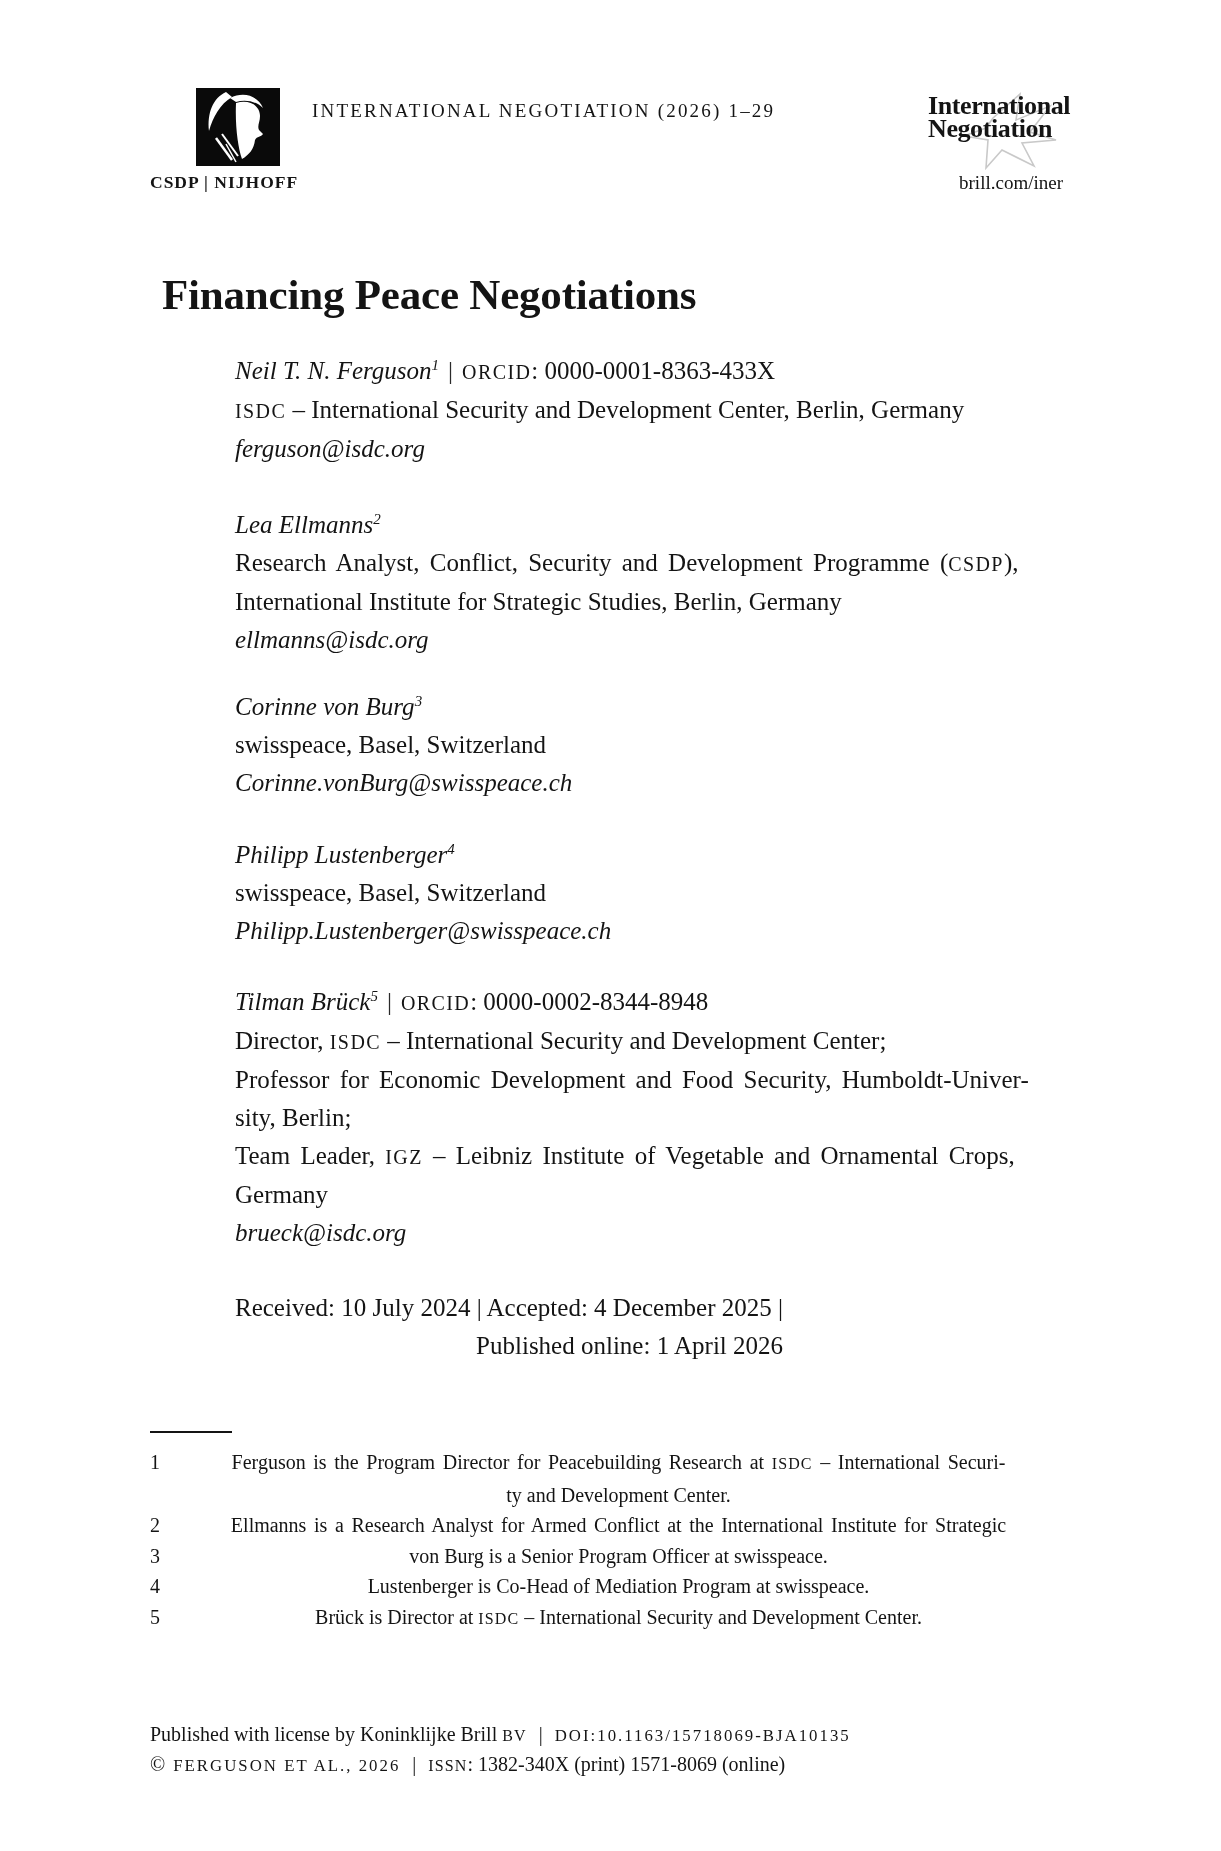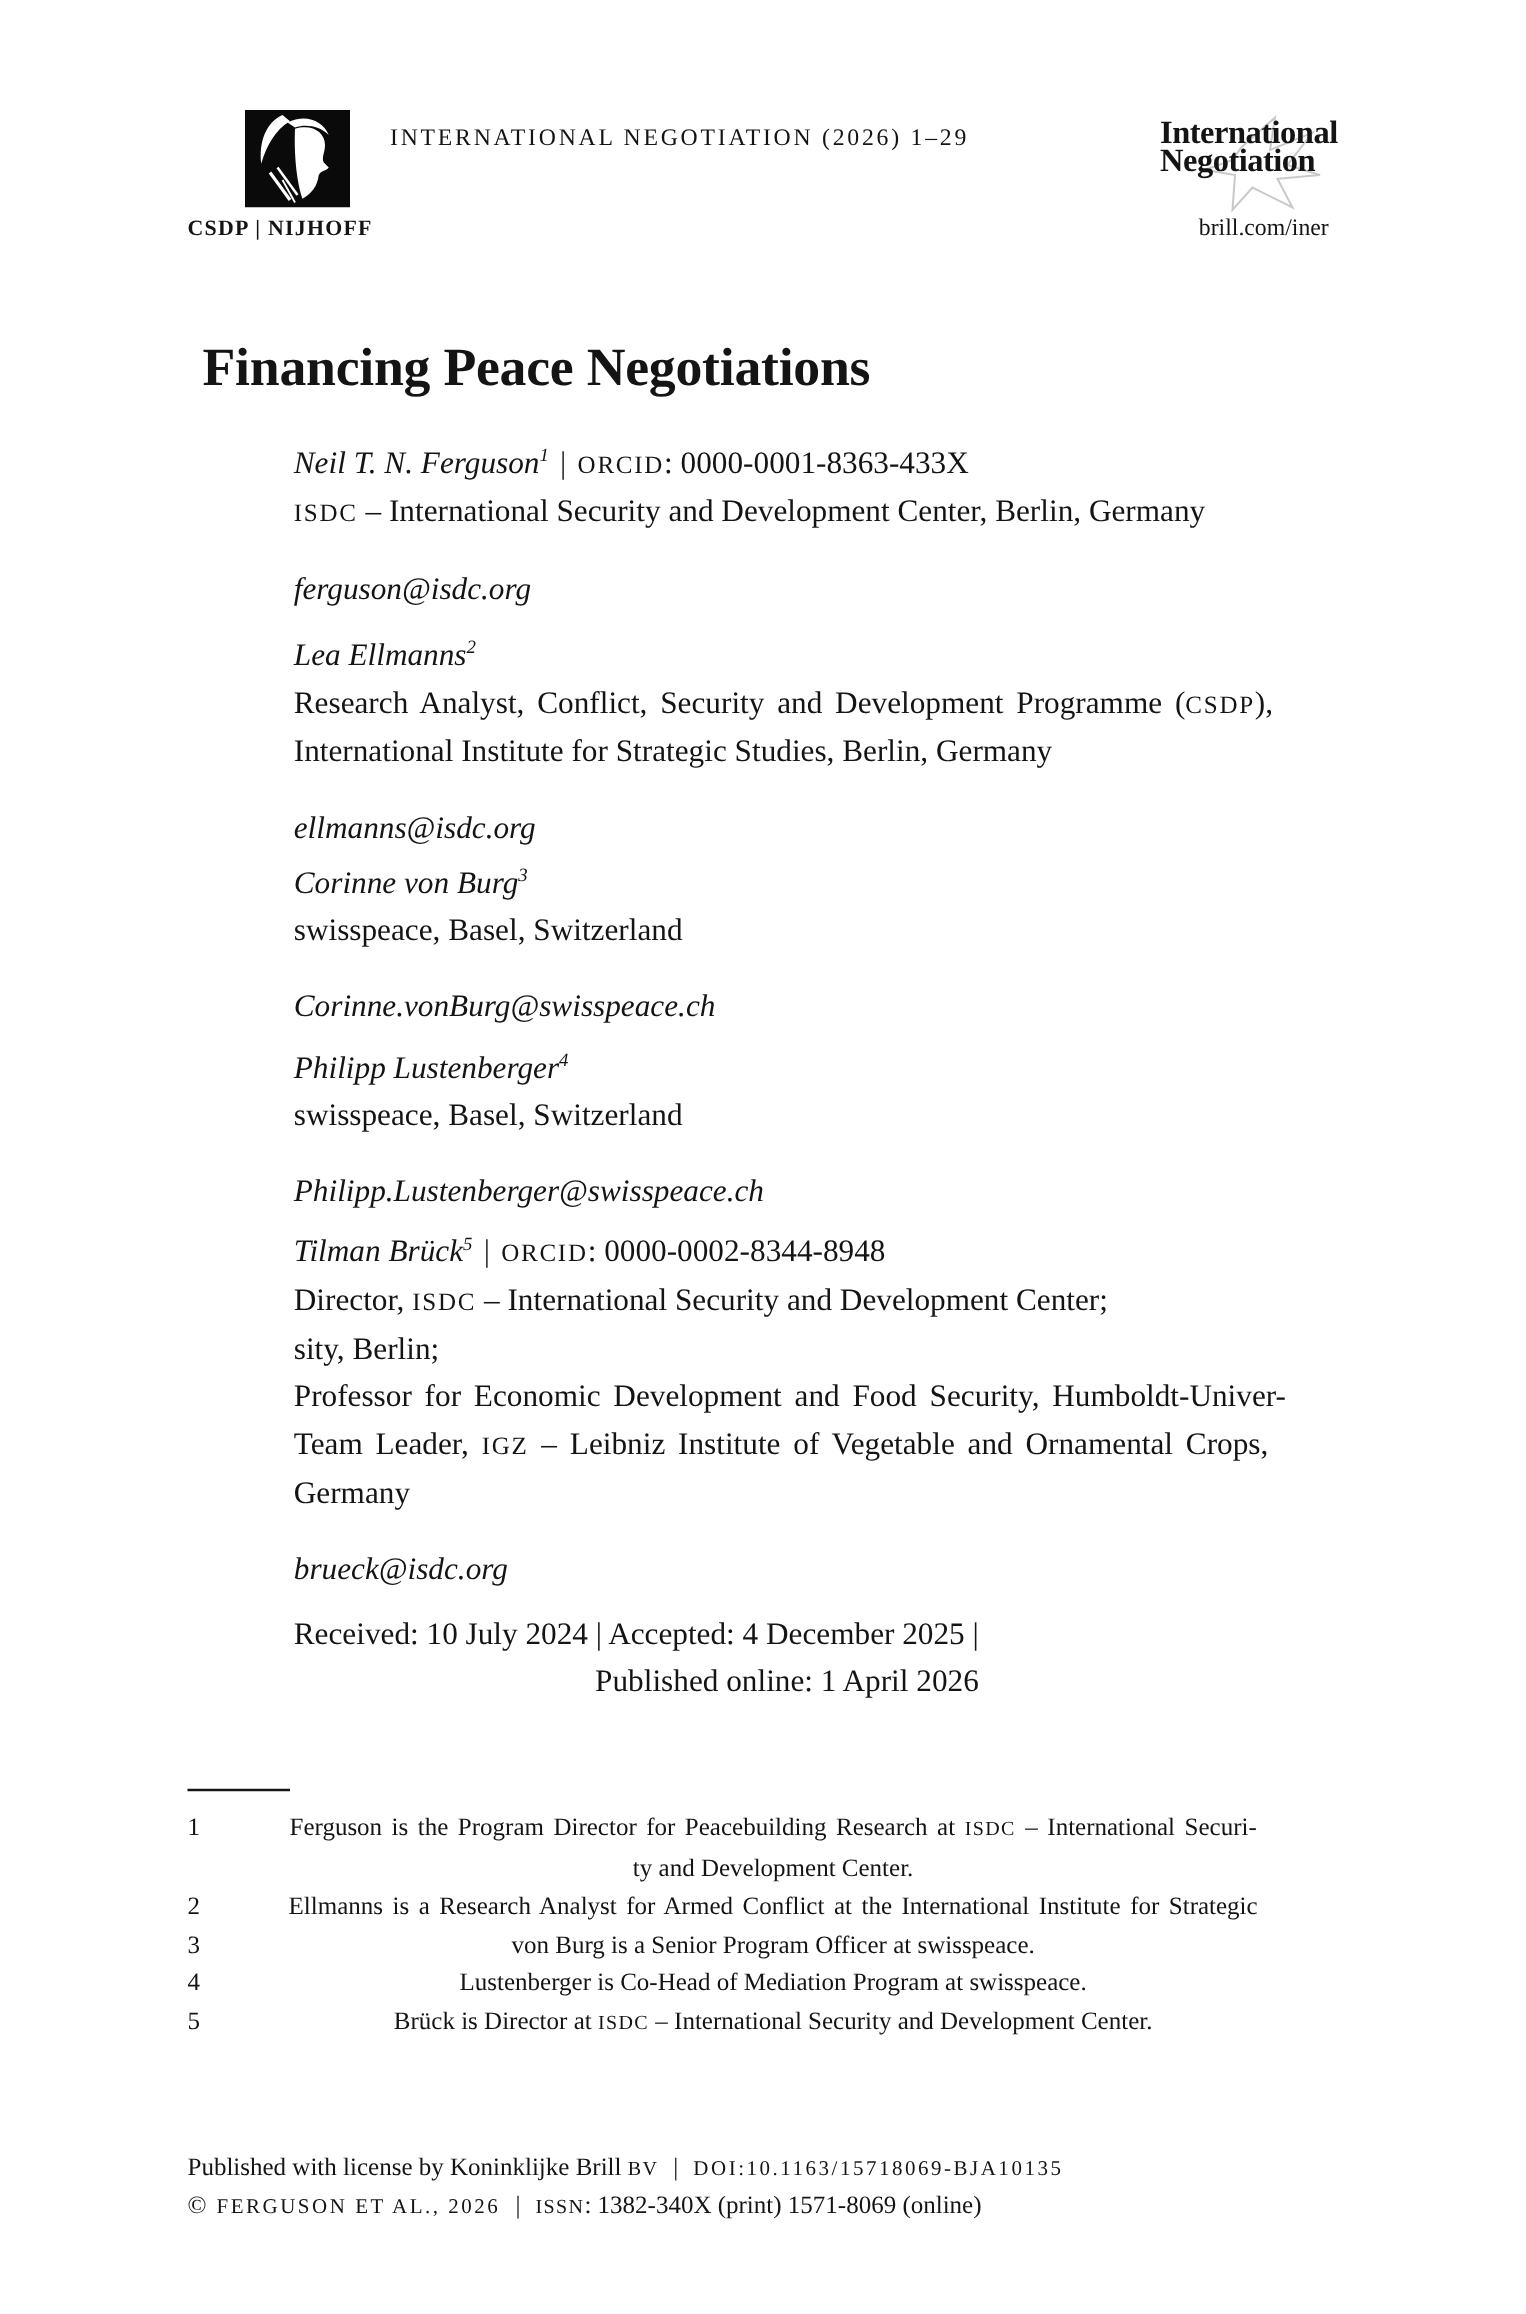--- a/index.html
+++ b/index.html
@@ -45,21 +45,21 @@
   }
 
   
   .author-block { position:absolute; left:235px; width:830px; font-size:25px; line-height:38px; }
   .author-name-line { white-space:nowrap; }
   .author-name { font-style:italic; }
   .author-sup { font-style:italic; font-size:60%; vertical-align:super; line-height:0; }
   .orcid-sep { padding:0 9px; color:#2a2a2a; }
   .aff-line { white-space:nowrap; }
   .aff-line.stretch { word-spacing:0.16em; }
-  .author-email { font-style:italic; white-space:nowrap;margin-top:23px; }
+  .author-email { font-style:italic; white-space:nowrap; }
 
   .received-block { left:235px; top:1289px; font-size:25px; line-height:38px;text-align:right; }
   .received-line { white-space:nowrap; }
 
   
   .fn-rule { left:150px; top:1431px; width:82px; height:2px; background:#141414; }
   .footnotes { left:150px; top:1447px; width:918px; font-size:20px; line-height:30.5px; }
   .footnote { display:flex; }
   .fn-num { width:19px; flex:0 0 19px; }
   .fn-text { flex:1;text-align:center; }
@@ -151,22 +151,22 @@
       </div>
     <div class="author-email">Philipp.Lustenberger@swisspeace.ch</div>
   </div>
 
   <div class="author-block" style="top: 983px;">
     <div class="author-name-line">
       <span class="author-name">Tilman Brück</span><sup class="author-sup">5</sup><span class="orcid-wrap"><span class="orcid-sep">|</span><span class="orcid auto-sc"><span class="sc">ORCID</span>: 0000-0002-8344-8948</span></span>
     </div>
     <div class="aff-lines">
         <div class="aff-line auto-sc">Director, <span class="sc">ISDC</span> – International Security and Development Center;</div>
+        <div class="aff-line auto-sc stretch">Professor for Economic Development and Food Security, Humboldt-Univer-</div>
         <div class="aff-line auto-sc">sity, Berlin;</div>
-        <div class="aff-line auto-sc stretch">Professor for Economic Development and Food Security, Humboldt-Univer-</div>
         <div class="aff-line auto-sc stretch">Team Leader, <span class="sc">IGZ</span> – Leibniz Institute of Vegetable and Ornamental Crops,</div>
         <div class="aff-line auto-sc">Germany</div>
       </div>
     <div class="author-email">brueck@isdc.org</div>
   </div>
 </div>
 
 <div class="abs received-block">
   <div class="received-line">Received: 10 July 2024 | Accepted: 4 December 2025 |</div>
   <div class="received-line">Published online: 1 April 2026</div>

